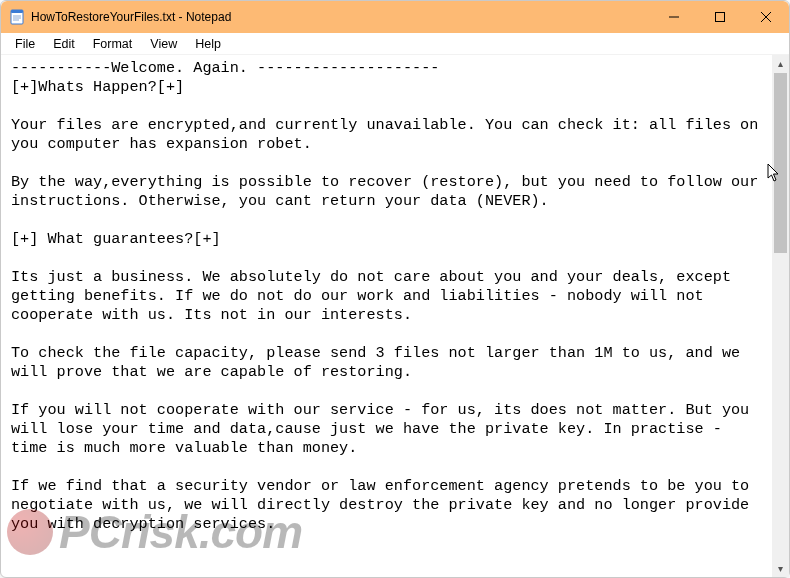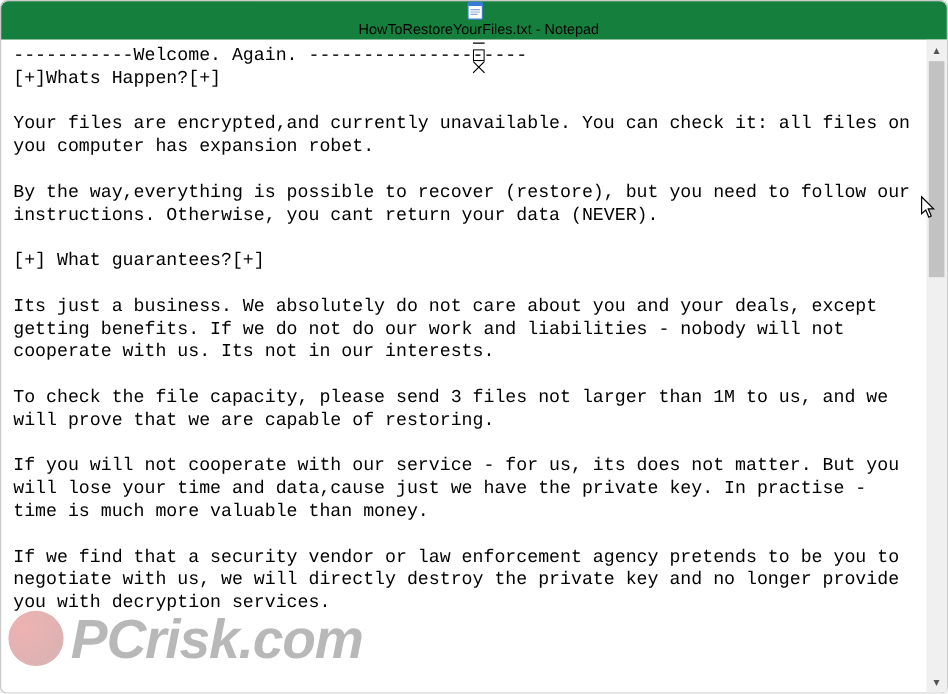--- a/index.html
+++ b/index.html
@@ -21,24 +21,23 @@
     position: relative;
     display: flex;
     flex-direction: column;
     box-shadow: 0 2px 8px rgba(0,0,0,0.12);
   }
   .titlebar {
     height: 32px;
     display: flex;
     align-items: center;
     padding: 0 0 0 8px;
-    background: #15803d;
+    background: #fdba74;
     border-top-left-radius: 6px;
     border-top-right-radius: 6px;
-    flex-direction: column;
   }
   .titlebar .app-icon {
     width: 16px;
     height: 16px;
     margin-right: 6px;
     flex-shrink: 0;
   }
   .title-text {
     font-size: 12px;
     color: #000;
@@ -193,20 +192,27 @@
         </svg>
     </div>
     <div class="win-btn">
       <svg width="10" height="10" viewBox="0 0 10 10">
           <line x1="0" y1="0" x2="10" y2="10" stroke="#000" stroke-width="1"></line>
           <line x1="10" y1="0" x2="0" y2="10" stroke="#000" stroke-width="1"></line>
         </svg>
     </div>
   </div>
 
+  <div class="menubar">
+    <div class="menu-item">File</div>
+    <div class="menu-item">Edit</div>
+    <div class="menu-item">Format</div>
+    <div class="menu-item">View</div>
+    <div class="menu-item">Help</div>
+  </div>
 
   <div class="content-wrap">
     <div class="text-area">-----------Welcome. Again. --------------------
 [+]Whats Happen?[+]
 
 Your files are encrypted,and currently unavailable. You can check it: all files on you computer has expansion robet.
 
 By the way,everything is possible to recover (restore), but you need to follow our instructions. Otherwise, you cant return your data (NEVER).
 
 [+] What guarantees?[+]

